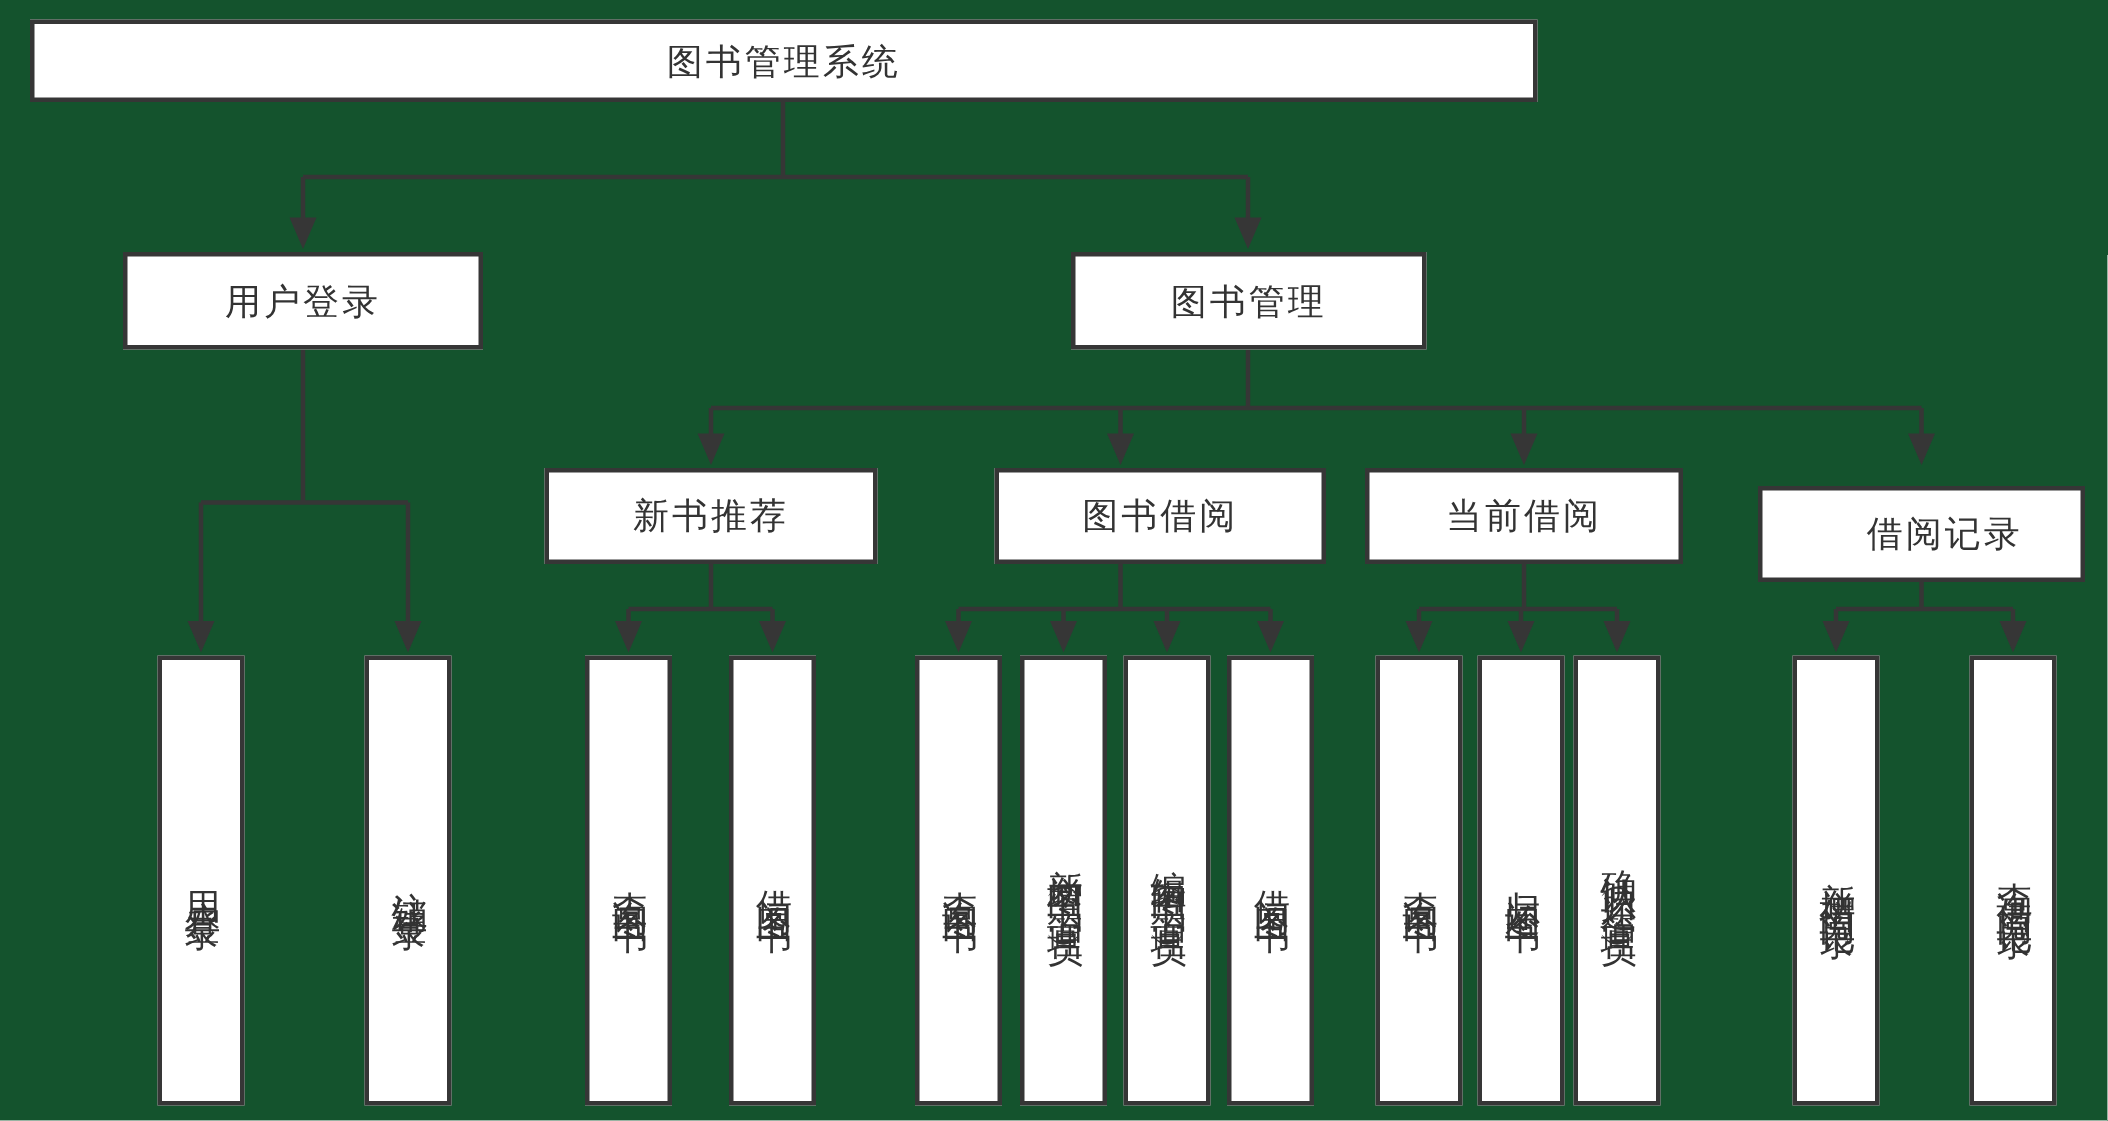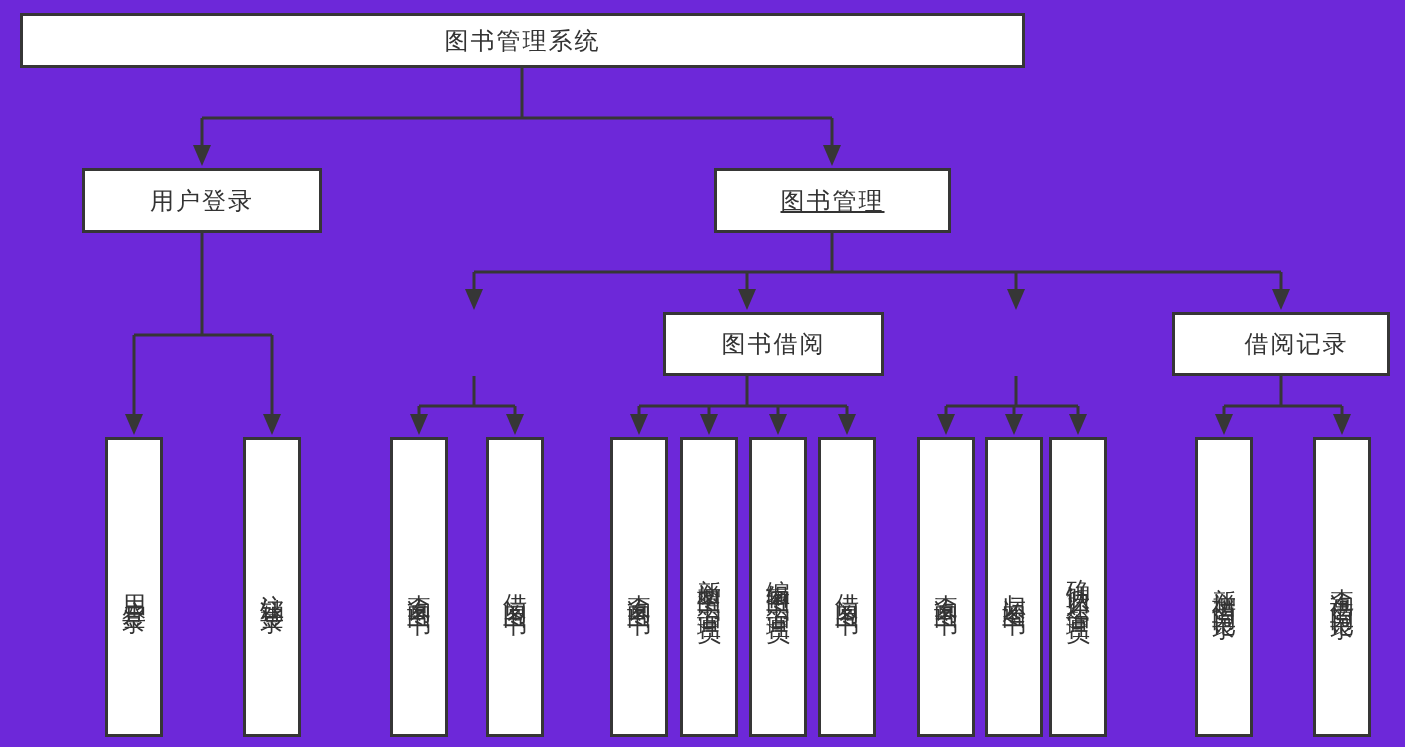--- a/index.html
+++ b/index.html
@@ -1,40 +1,40 @@
 <!DOCTYPE html>
 <html><head>
 <meta charset="utf-8">
 <style>
   html, body { margin:0; padding:0; background:#ffffff; }
   .canvas {
-    position:relative; width:1405px; height:747px; background:#6d28d9;
+    position:relative; width:1405px; height:747px; background:#14532d;
     font-family:"Liberation Sans","DejaVu Sans",sans-serif; overflow:hidden;
   }
   .connectors { position:absolute; left:0; top:0; z-index:1; }
   .connectors path { stroke:#363636; stroke-width:3; fill:none; }
   .connectors polygon { fill:#363636; stroke:none; }
   .box {
     position:absolute; box-sizing:border-box; z-index:2;
     border:3px solid #363636; background:#ffffff; color:#333333;
     display:flex; align-items:center; justify-content:center;
     font-size:24px; letter-spacing:2px; text-align:center;
   }
   .vbox {
     writing-mode:vertical-rl; text-orientation:mixed;
     letter-spacing:6px; font-size:24px; line-height:1;
   }
   
   #n-root { left:20px;   top:13px;  width:1005px; height:55px; }
   #n-user { left:82px;   top:168px; width:240px;  height:65px; }
-  #n-mgmt { left:714px;  top:168px; width:237px;  height:65px;text-decoration:underline; }
+  #n-mgmt { left:714px;  top:168px; width:237px;  height:65px; }
   #n-new  { left:363px;  top:312px; width:222px;  height:64px; }
   #n-bor  { left:663px;  top:312px; width:221px;  height:64px; }
   #n-cur  { left:910px;  top:312px; width:212px;  height:64px; }
-  #n-rec  { left:1172px; top:312px; width:218px;  height:64px;padding-left:31px; }
+  #n-rec  { left:1172px; top:324px; width:218px;  height:64px;padding-left:31px; }
   .leaf   { top:437px; width:58px; height:300px; }
   #l-u1 { left:105px; }  #l-u2 { left:243px; }
   #l-n1 { left:390px; }  #l-n2 { left:486px; }
   #l-b1 { left:610px; }  #l-b2 { left:680px; }  #l-b3 { left:749px; }  #l-b4 { left:818px; }
   #l-c1 { left:917px; }  #l-c2 { left:985px; }  #l-c3 { left:1049px; }
   #l-r1 { left:1195px; } #l-r2 { left:1313px; }
   .watermark {
     position:absolute; right:14px; bottom:6px; z-index:5;
     color:#b9b9b9; font-size:21px; letter-spacing:0.5px; white-space:nowrap;
   }
@@ -78,21 +78,23 @@
     <path d="M1281 376 V406 M1224 406 H1342 M1224 406 V419 M1342 406 V419"></path>
     <polygon points="1215,414 1233,414 1224,435"></polygon>
     <polygon points="1333,414 1351,414 1342,435"></polygon>
   </svg>
 
   <div class="box" id="n-root">图书管理系统</div>
 
   <div class="box" id="n-user">用户登录</div>
   <div class="box" id="n-mgmt">图书管理</div>
 
+  <div class="box" id="n-new">新书推荐</div>
   <div class="box" id="n-bor">图书借阅</div>
+  <div class="box" id="n-cur">当前借阅</div>
   <div class="box" id="n-rec">借阅记录</div>
 
   <div class="box vbox leaf" id="l-u1">用户登录</div>
   <div class="box vbox leaf" id="l-u2">注销登录</div>
 
   <div class="box vbox leaf" id="l-n1">查询图书</div>
   <div class="box vbox leaf" id="l-n2">借阅图书</div>
 
   <div class="box vbox leaf" id="l-b1">查询图书</div>
   <div class="box vbox leaf" id="l-b2">新增图书（管理员）</div>

